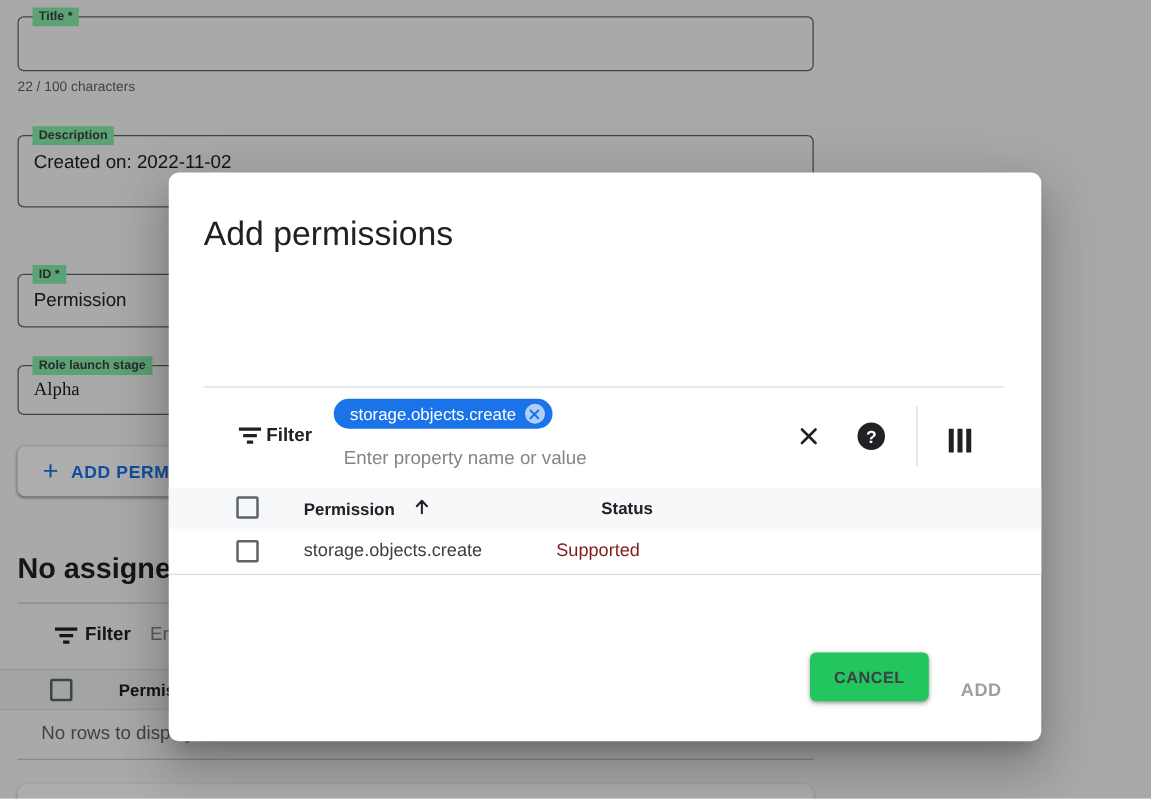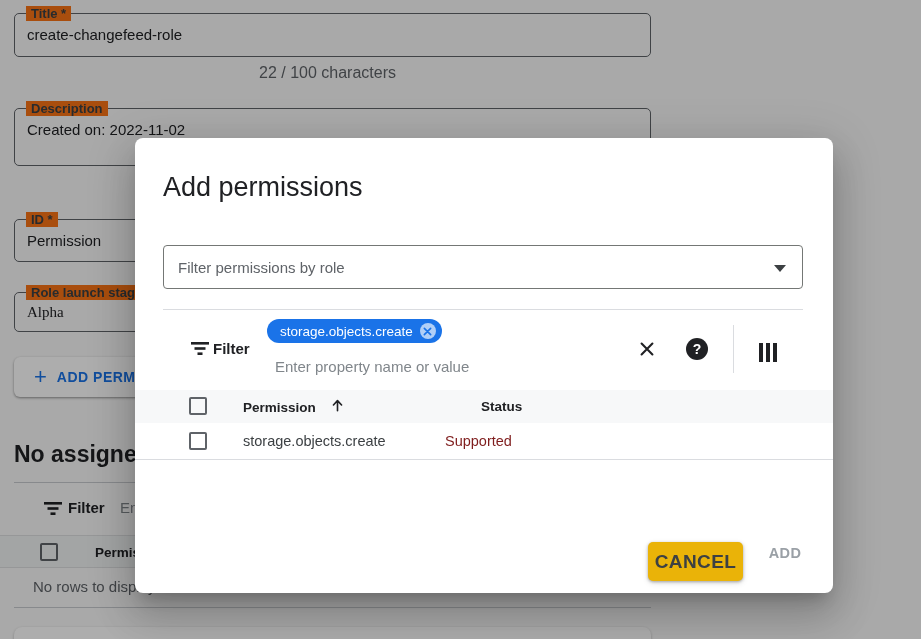--- a/index.html
+++ b/index.html
@@ -3,23 +3,23 @@
 <meta charset="utf-8">
 <style>
   * { margin:0; padding:0; box-sizing:border-box; }
   html,body { width:921px; height:639px; }
   body { font-family:"Liberation Sans", sans-serif; background:#e8e8e8; }
   .page { position:relative; width:921px; height:639px; background:#fafafa; overflow:hidden; }
 
   
   .bg-content { position:absolute; inset:0; z-index:1; }
   .field { position:absolute; left:14px; width:637px; border:1px solid #5f6368; border-radius:5px; background:transparent; }
-  .field-label { position:absolute; top:-8px; left:11px; background:#f97316; padding:0 5px; font-size:13px; font-weight:700; color:#3c4043; line-height:15px; }
+  .field-label { position:absolute; top:-8px; left:11px; background:#86efac; padding:0 5px; font-size:10px; font-weight:700; color:#3c4043; line-height:15px; }
   .field-value { position:absolute; left:12px; top:12px; font-size:15px; color:#202124; white-space:nowrap; }
-  .char-counter { position:absolute; top:64px; left:14px; width:627px; text-align:center; font-size:16px; color:#5f6368; }
+  .char-counter { position:absolute; top:64px; left:14px; width:627px; text-align:left; font-size:11px; color:#5f6368; }
   .add-perm-btn { position:absolute; left:14px; top:357px; width:200px; height:40px; background:#ffffff; border:none; border-radius:6px;
     box-shadow:0 1px 3px rgba(0,0,0,0.3), 0 1px 2px rgba(0,0,0,0.15); display:flex; align-items:center; gap:10px; padding-left:20px; cursor:pointer; }
   .plus-glyph { font-size:22px; font-weight:400; color:#1a73e8; line-height:20px; }
   .add-perm-label { font-size:14px; font-weight:700; letter-spacing:0.5px; color:#1a73e8; white-space:nowrap; }
   .section-heading { position:absolute; left:14px; top:441px; font-size:23px; font-weight:700; color:#202124; white-space:nowrap; }
   .hdivider { position:absolute; left:14px; width:637px; height:1px; background:#c8cbce; }
   .bg-filter-row { position:absolute; left:0; top:493px; width:651px; height:32px; }
   .bg-filter-icon { position:absolute; left:44px; top:8px; }
   .bg-filter-label { position:absolute; left:68px; top:6px; font-size:15px; font-weight:700; color:#202124; }
   .bg-filter-input { position:absolute; left:120px; top:6px; font-size:15px; color:#80868b; white-space:nowrap; }
@@ -61,36 +61,35 @@
   .m-table-header { position:absolute; left:0; top:252px; width:698px; height:33px; background:#f7f8f9; }
   .m-table-row { position:absolute; left:0; top:285px; width:698px; height:37px; background:#fff; border-bottom:1px solid #dadce0; cursor:pointer; }
   .m-cb-cell { position:absolute; left:54px; top:7px; }
   .m-row-cb { position:absolute; left:54px; top:9px; }
   .m-col-permission { position:absolute; left:108px; top:9px; font-size:13.5px; font-weight:700; color:#202124; display:flex; gap:14px; align-items:center; cursor:pointer; }
   .sort-arrow { margin-top:-2px; }
   .m-col-status { position:absolute; left:310px; top:9px; font-size:13.5px; font-weight:700; color:#202124;margin-left:36px; }
   .m-cell-permission { position:absolute; left:108px; top:10px; font-size:14.5px; color:#3c4043; }
   .m-cell-status { position:absolute; left:310px; top:10px; font-size:14.5px; color:#7f1d1d; }
 
-  .cancel-btn { position:absolute; left:513px; top:404px; width:95px; height:39px; background:#eab308; border:none; border-radius:5px;
+  .cancel-btn { position:absolute; left:513px; top:384px; width:95px; height:39px; background:#22c55e; border:none; border-radius:5px;
     box-shadow:0 1px 3px rgba(0,0,0,0.3), 0 2px 6px rgba(0,0,0,0.12); font-family:"Liberation Sans",sans-serif;
-    font-size:19px; font-weight:700; letter-spacing:0.4px; color:#3c4043; cursor:pointer; }
+    font-size:13px; font-weight:700; letter-spacing:0.4px; color:#3c4043; cursor:pointer; }
   .add-btn { position:absolute; left:622px; top:395px; width:56px; height:39px; background:none; border:none;
     font-family:"Liberation Sans",sans-serif; font-size:14.5px; font-weight:700; letter-spacing:0.4px; color:#9aa0a6; cursor:pointer; }
 </style>
 </head>
 <body>
 
 <div class="page">
 
   <div class="bg-content">
 
     <div class="field" style="top:13px; height:44px;">
       <span class="field-label">Title *</span>
-      <span class="field-value">create-changefeed-role</span>
     </div>
     <div class="char-counter">22 / 100 characters</div>
 
     <div class="field" style="top:108px; height:58px;text-align:center;">
       <span class="field-label">Description</span>
       <span class="field-value">Created on: 2022-11-02</span>
     </div>
 
     <div class="field" style="top:219px; height:43px;">
       <span class="field-label">ID *</span>
@@ -136,24 +135,20 @@
 
     <div class="bottom-card"></div>
   </div>
 
   <div class="scrim"></div>
 
   <div class="modal">
 
     <div class="modal-title">Add permissions</div>
 
-    <div class="role-select">
-      <span class="role-select-value">Filter permissions by role</span>
-      <span class="caret-down"></span>
-    </div>
 
     <div class="toolbar-divider"></div>
 
     <span class="m-filter-icon">
       <svg width="18" height="15" viewBox="0 0 18 15">
           <g fill="#202124">
             <rect x="0" y="1" width="18" height="2.6"></rect>
             <rect x="3.5" y="6.2" width="11" height="2.6"></rect>
             <rect x="6.5" y="11.4" width="5" height="2.6"></rect>
           </g>

